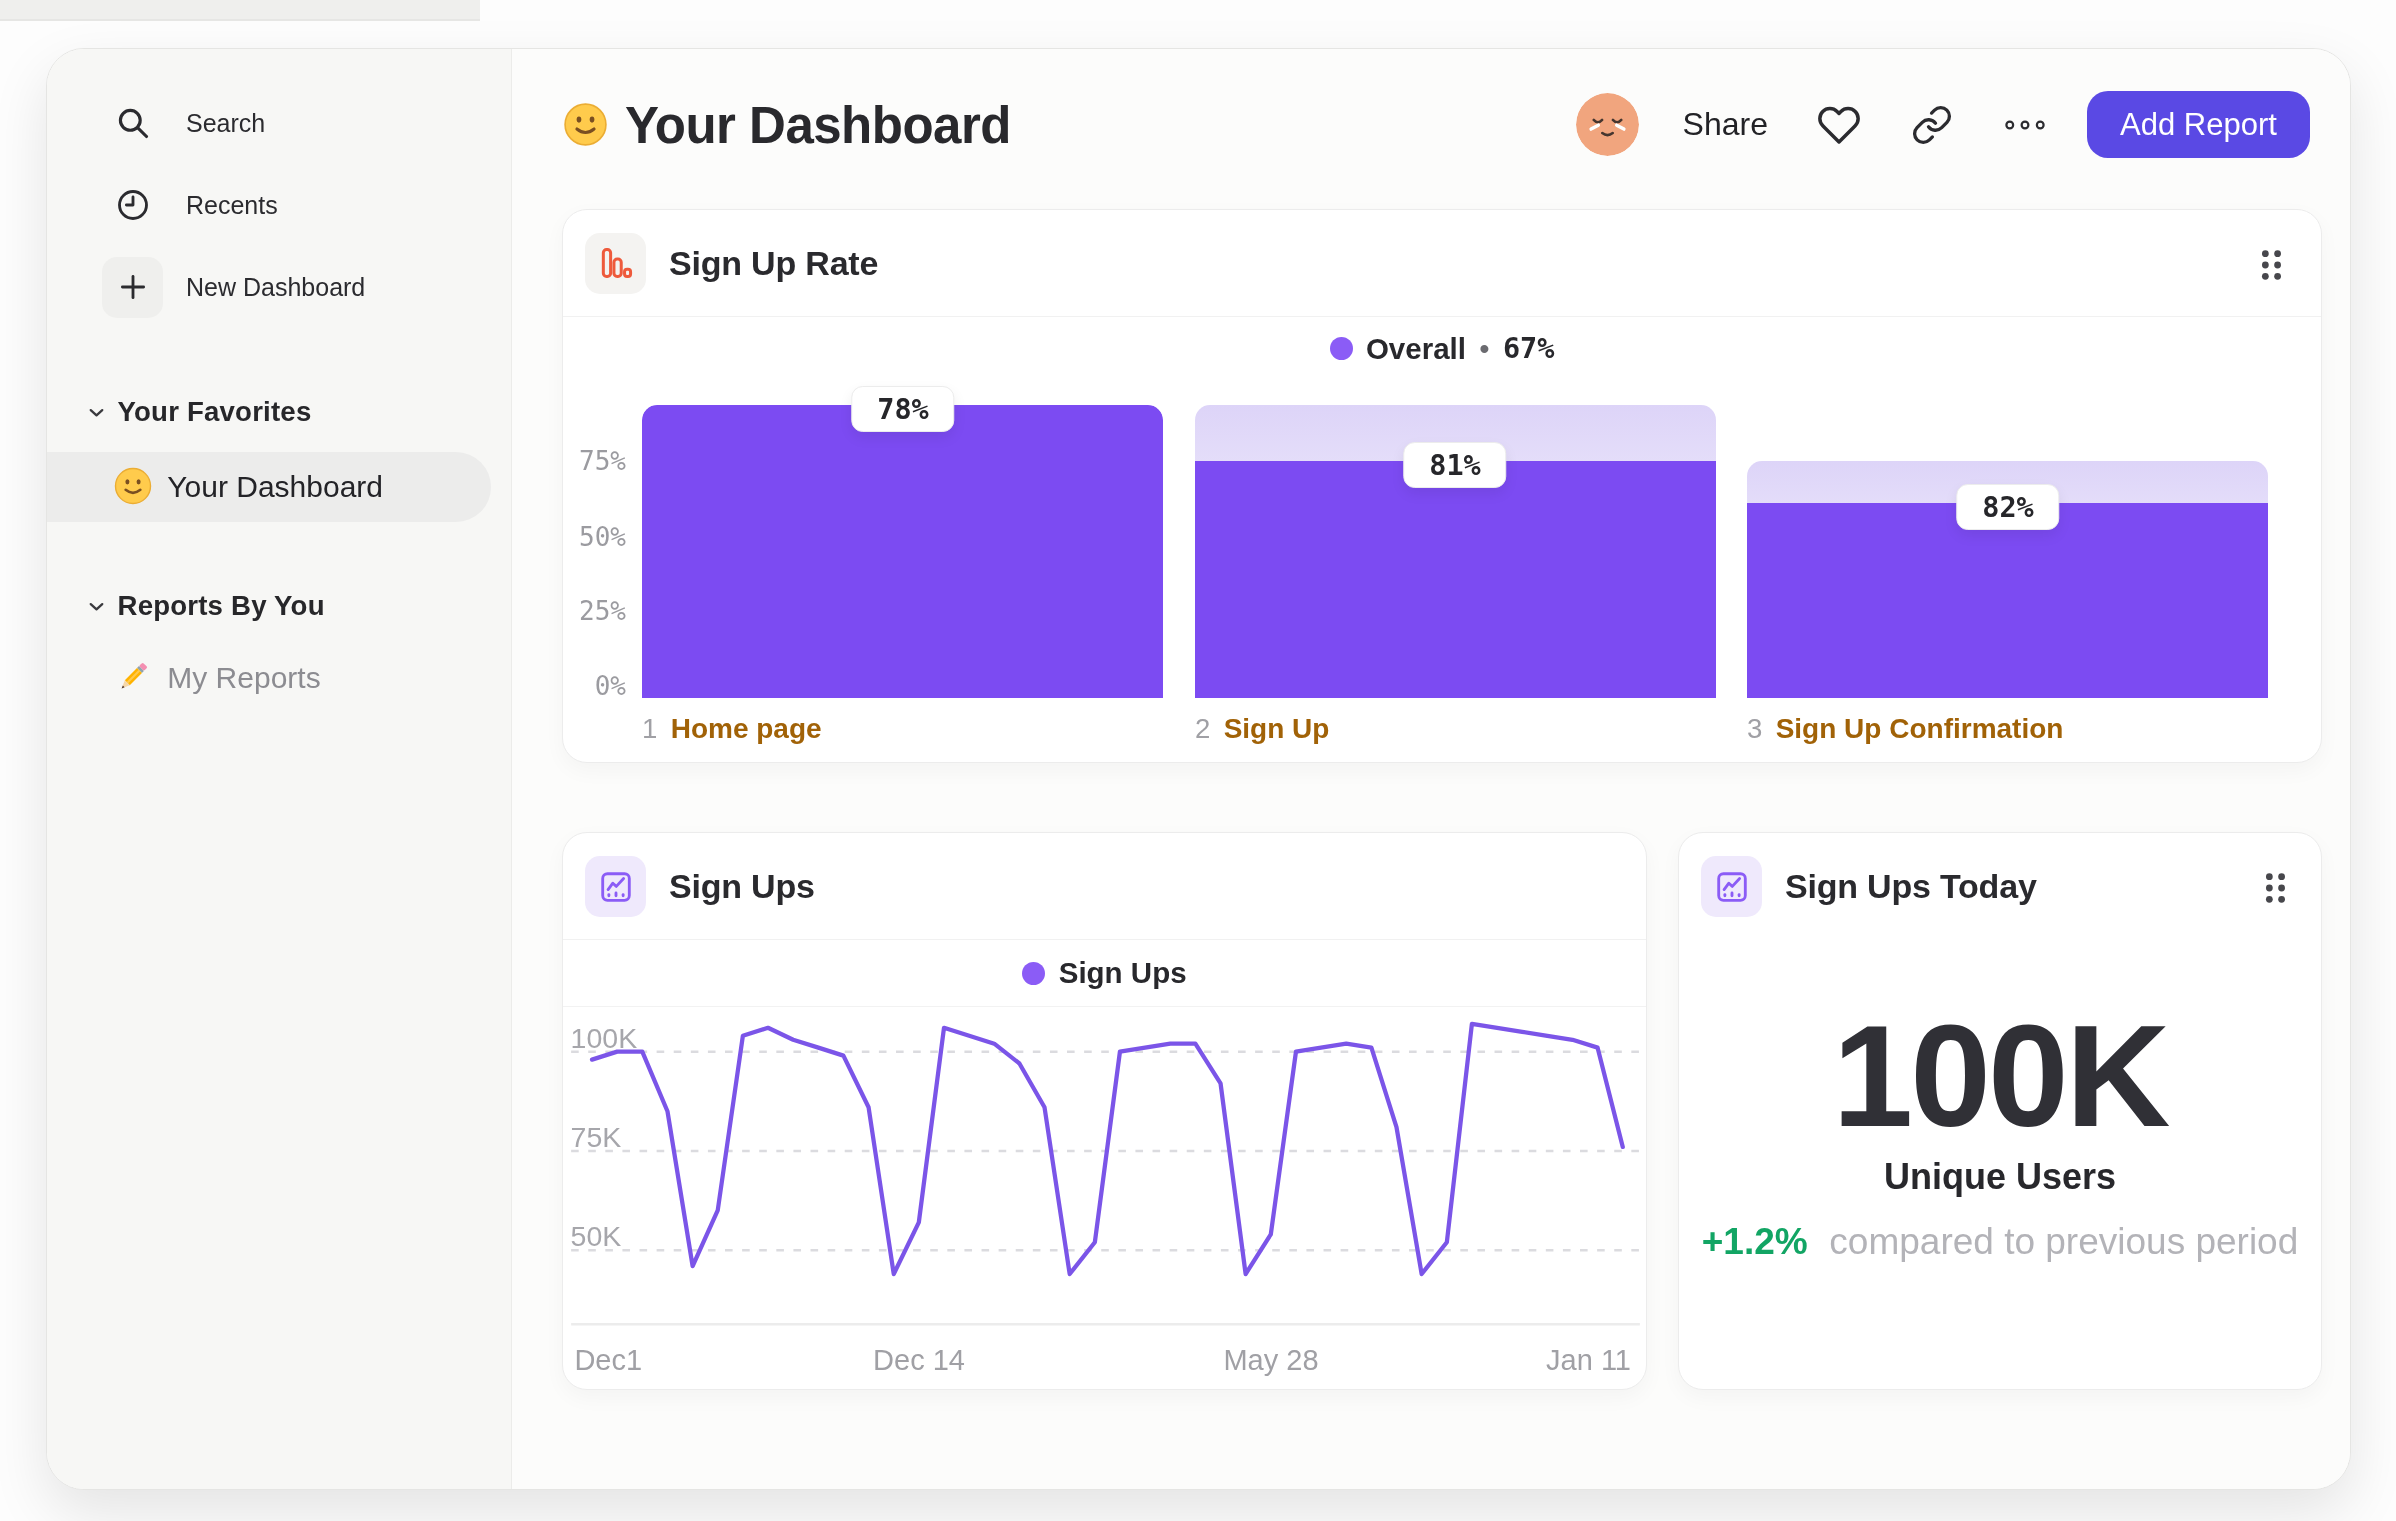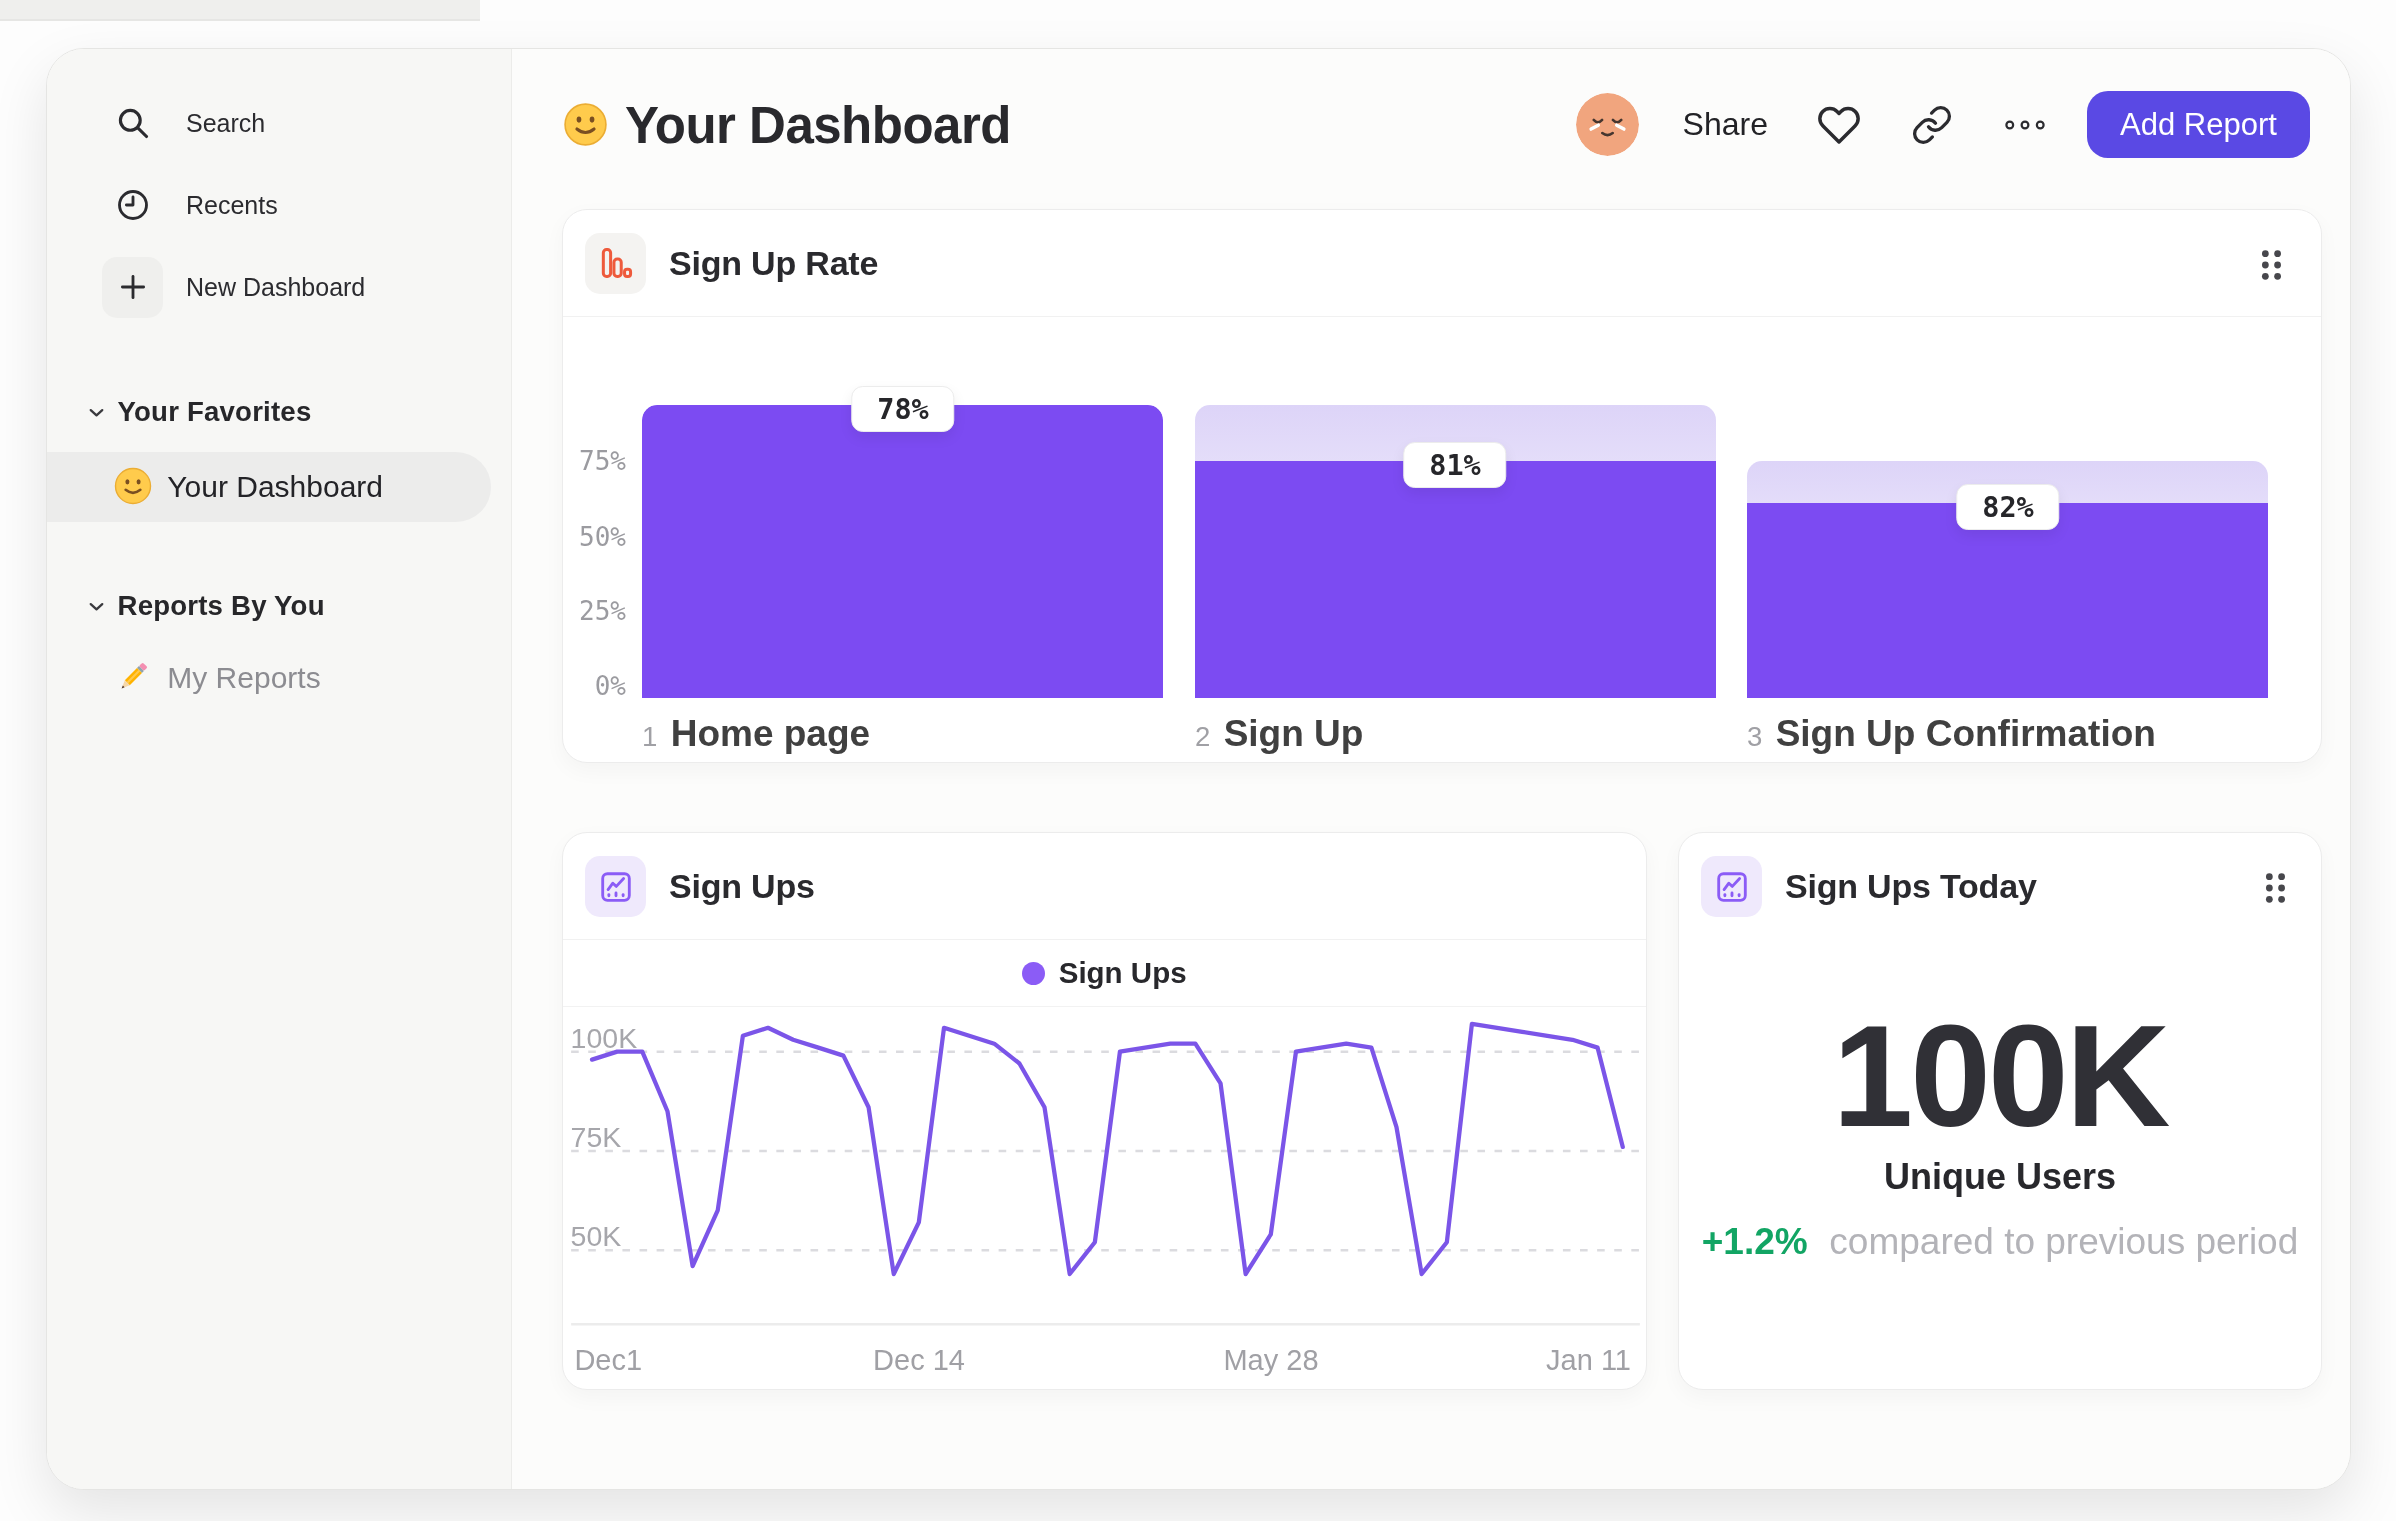--- a/index.html
+++ b/index.html
@@ -62,21 +62,21 @@
   .funnel-plot { position:absolute; left:79px; top:195px; width:1626px; height:293px; }
   .funnel-col { position:absolute; bottom:0; width:521px; border-radius:15px 15px 0 0; overflow:hidden;
     background:linear-gradient(180deg,#DDD4F8 0%, rgba(255,255,255,0) 92%); }
   .funnel-solid { position:absolute; left:0; right:0; bottom:0; background:#7C4BF2; }
   .funnel-chip { position:absolute; transform:translateX(-50%); background:#FFFFFF; border:1.9px solid #ECECEC; border-radius:11.4px;
     box-shadow:0 5.7px 13.3px rgba(0,0,0,.07); padding:5.7px 25px; font-family:"DejaVu Sans Mono",monospace; font-size:28.5px; font-weight:600; color:#26262A; }
   .fy { position:absolute; left:-90px; width:74px; text-align:right; line-height:28.5px;
     font-family:"DejaVu Sans Mono",monospace; font-size:26px; color:#9B9BA0; }
   .fx { position:absolute; top:308px; display:flex; align-items:baseline; gap:13.3px; }
   .fx .num { font-size:27.6px; color:#A0A0A5; }
-  .fx .nm { font-size:37px; font-weight:600; color:#404040; }
+  .fx .nm { font-size:28px; font-weight:600; color:#a16207; }
 
   
   #card-line { left:50px; top:783px; width:1085px; height:558px; }
   .legend-strip { position:absolute; left:0; right:0; top:106px; height:68px; border-top:1.9px solid #F1F1F1; border-bottom:1.9px solid #F2F2F2;
     display:flex; align-items:center; justify-content:center; gap:13.3px; }
   #line-svg { position:absolute; left:0; top:174px; }
   .ly { position:absolute; left:7.6px; line-height:28.5px; font-size:28.5px; color:#A6A6AB; }
   .lx { position:absolute; top:511px; font-size:29px; color:#A0A0A5; white-space:nowrap; }
 
   
@@ -234,20 +234,26 @@
       <span class="drag" style="right:34px;">
         <svg width="32" height="38" viewBox="0 0 34 40" fill="currentColor">
             <circle cx="11" cy="8" r="3.6"></circle>
             <circle cx="24" cy="8" r="3.6"></circle>
             <circle cx="11" cy="20" r="3.6"></circle>
             <circle cx="24" cy="20" r="3.6"></circle>
             <circle cx="11" cy="32" r="3.6"></circle>
             <circle cx="24" cy="32" r="3.6"></circle>
           </svg>
       </span>
+      <div class="legend-row">
+        <span class="legend-dot"></span>
+        <span class="legend-name">Overall</span>
+        <span class="legend-sep">•</span>
+        <span class="legend-val">67%</span>
+      </div>
       <div class="funnel-plot">
         <span class="fy" style="top:267px;">0%</span>
         <span class="fy" style="top:192px;">25%</span>
         <span class="fy" style="top:118px;">50%</span>
         <span class="fy" style="top:42px;">75%</span>
         <div class="fx" style="left:0;">
           <span class="num">1</span>
           <span class="nm">Home page</span>
         </div>
         <div class="fx" style="left:553px;">

